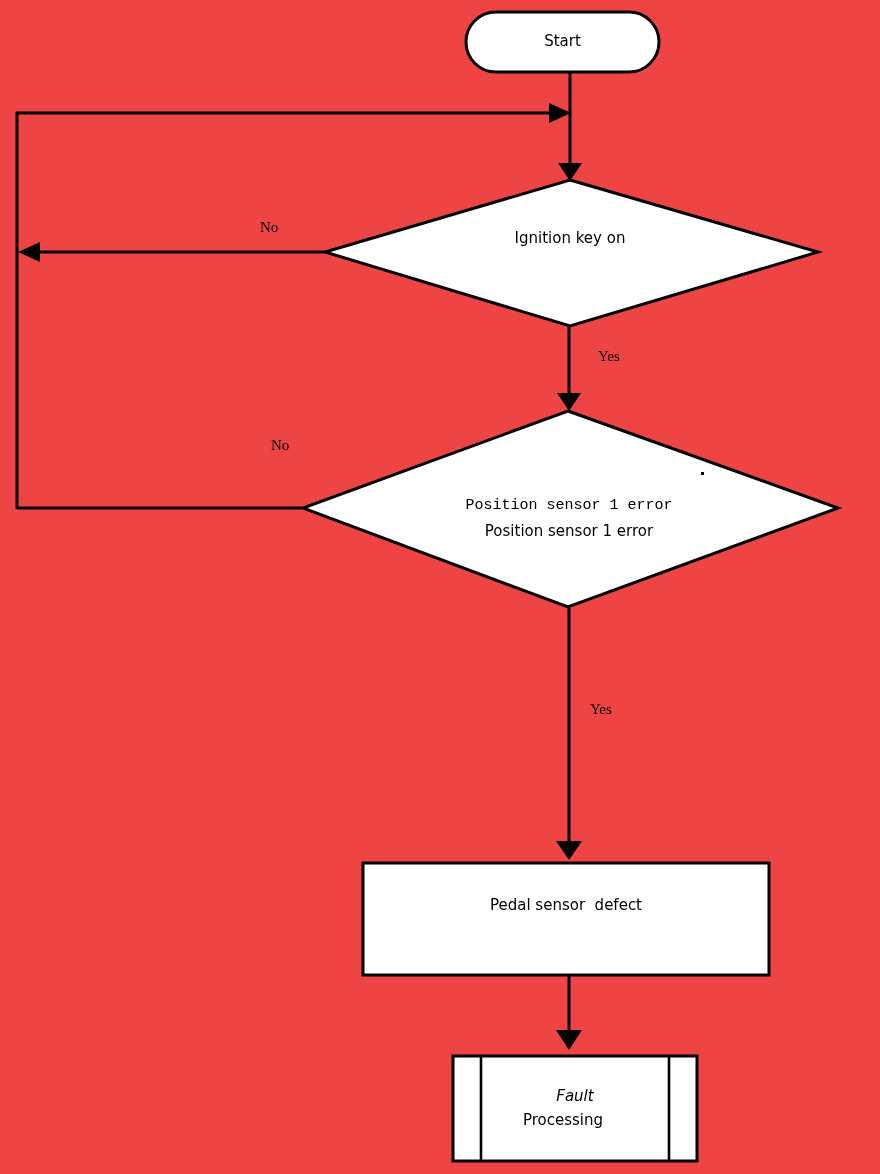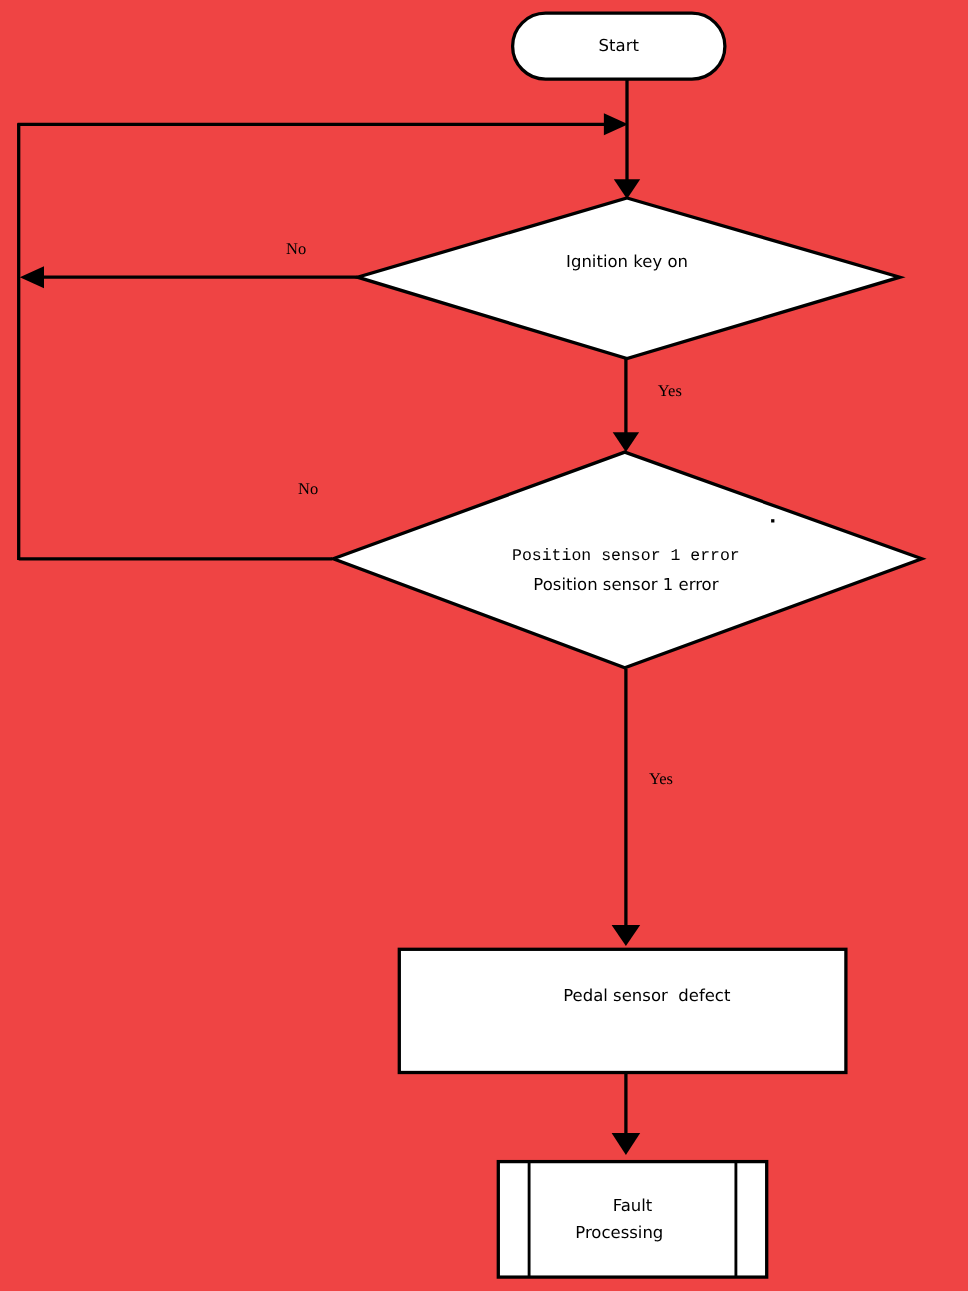--- a/index.html
+++ b/index.html
@@ -114,23 +114,23 @@
     <line class="node-shape-thin" x1="669" y1="1056" x2="669" y2="1161"></line>
   </svg>
 
   <div class="node-text" style="left:466px; top:31px; width:193px;">Start</div>
 
   <div class="node-text" style="left:420px; top:228px; width:300px;">Ignition key on</div>
 
   <div class="node-text" style="left:419px; top:495px; width:300px;font-family:Liberation Mono, monospace;">Position sensor 1 error</div>
   <div class="node-text" style="left:419px; top:521px; width:300px;">Position sensor 1 error</div>
 
-  <div class="node-text" style="left:363px; top:895px; width:406px;padding-left:22px;">Pedal sensor  defect</div>
+  <div class="node-text" style="left:363px; top:895px; width:406px;">Pedal sensor  defect</div>
 
-  <div class="node-text" style="left:481px; top:1086px; width:188px;">Fault</div>
+  <div class="node-text" style="left:481px; top:1086px; width:188px;font-style:italic;">Fault</div>
   <div class="node-text" style="left:481px; top:1110px; width:164px;">Processing</div>
 
   <div class="edge-label" style="left:260px; top:218px;">No</div>
 
   <div class="edge-label" style="left:598px; top:347px;">Yes</div>
 
   <div class="edge-label" style="left:271px; top:436px;">No</div>
 
   <div class="edge-label" style="left:590px; top:700px;">Yes</div>
 

